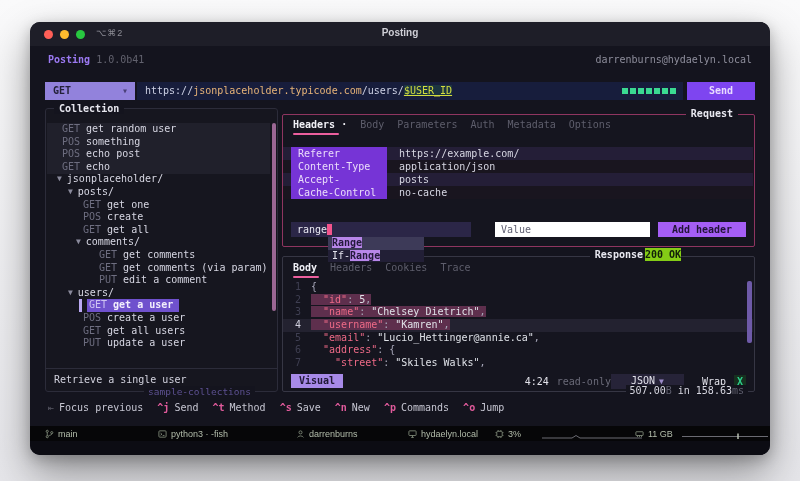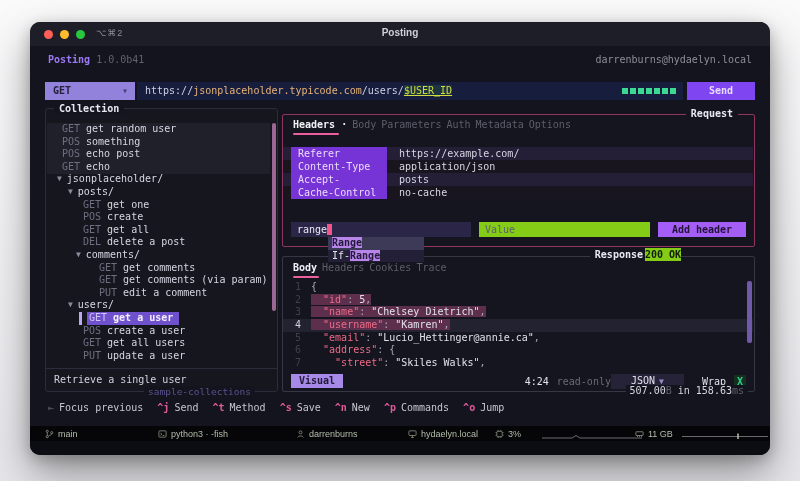--- a/index.html
+++ b/index.html
@@ -53,35 +53,35 @@
   .sel-bar { width:3px; background:#baa9f2; margin-right:5px; }
   .sel-hl { background:#6f51cd; padding:0 6px 0 2px; display:flex; }
   .sel-hl .c-method { color:#cfc4f2; }
   .sel-hl .c-name { color:#f2eefc; font-weight:bold; }
   .sidebar-scrollbar { position:absolute; right:1px; top:14px; width:4px; height:188px; background:#9b6794; border-radius:2px; }
   .collection-desc { position:absolute; left:0; right:0; bottom:0; height:23px; border-top:1px solid #2c2c3a; font-size:10px; color:#d2d2de; line-height:22px; padding-left:8px; }
   .collection-footer-label { position:absolute; right:22px; bottom:-6px; background:#14141e; padding:0 4px; font-size:9.5px; color:#5c5090; }
   
   .request-panel { position:absolute; left:252px; top:92px; width:473px; height:133px; border:1px solid #8f3560; border-radius:2px; background:#15151f; }
   .req-label { position:absolute; top:-7px; right:16px; background:#14141e; padding:0 5px; font-size:10px; font-weight:bold; color:#e8e8f0; }
-  .tabs { position:absolute; left:10px; top:4px; display:flex; gap:5px; font-size:10px; }
+  .tabs { position:absolute; left:10px; top:4px; display:flex; gap:13px; font-size:10px; }
   .tab { color:#5e5e6c; }
   .tab.active { color:#f0f0f6; font-weight:bold; }
   .tab-underline { position:absolute; left:10px; height:2px; background:#ec5f9e; border-radius:1px; }
   .req-underline { top:18px; width:46px; }
   .headers-table { position:absolute; left:0; right:1px; top:32px; font-size:10px; }
   .hrow { height:13px; display:flex; align-items:stretch; }
   .hrow:nth-child(odd) { background:#241e37; }
   .hrow:nth-child(even) { background:#19151f; }
   .h-key { width:96px; margin-left:8px; background:#7634d6; color:#eadcfa; line-height:13px; padding-left:7px; }
   .h-val { margin-left:12px; color:#d6d6e2; line-height:13px; }
   .add-row { position:absolute; left:8px; right:8px; top:107px; height:15px; display:flex; font-size:10px; }
   .hname-input { width:180px; background:#2b2647; line-height:15px; padding-left:6px; color:#e8e8f2; }
   .cursor { display:inline-block; width:5px; height:11px; background:#f2548c; vertical-align:-2px; }
-  .hvalue-input { flex:1; margin-left:8px; background:#84cc16; line-height:15px; padding-left:6px; color:#5f5f72; }
+  .hvalue-input { flex:1; margin-left:24px; background:#ffffff; line-height:15px; padding-left:6px; color:#5f5f72; }
   .add-header-btn { width:88px; margin-left:8px; background:#a55ef5; color:#231539; font-weight:bold; text-align:center; line-height:15px; }
   
   .autocomplete { position:absolute; left:298px; top:215px; width:96px; z-index:10; font-size:10px; }
   .ac-item { height:12.5px; line-height:12.5px; background:#221f36; color:#e2e2ec; padding-left:4px; white-space:nowrap; }
   .ac-item.selected { background:#3d3a58; }
   .ac-match { background:#b886ea; color:#241a3c; font-weight:bold; }
   
   .response-panel { position:absolute; left:252px; top:234px; width:473px; height:136px; border:1px solid #363644; border-radius:2px; background:#15151f; }
   .resp-label { position:absolute; top:-8px; right:106px; background:#14141e; padding:0 5px; font-size:10px; font-weight:bold; color:#e8e8f0; }
   .status-badge { position:absolute; top:-9px; right:73px; background:#84cc16; color:#13210a; font-size:10px; font-weight:bold; padding:1px 0; }
@@ -193,24 +193,20 @@
           <span class="c-name">get one</span>
         </div>
         <div class="citem ind-r2">
           <span class="c-method">POS</span>
           <span class="c-name">create</span>
         </div>
         <div class="citem ind-r2">
           <span class="c-method">GET</span>
           <span class="c-name">get all</span>
         </div>
-        <div class="citem ind-r2">
-          <span class="c-method">DEL</span>
-          <span class="c-name">delete a post</span>
-        </div>
         <div class="citem ind-f2">
           <span class="c-arrow">▼</span>
           <span class="c-folder-name">comments/</span>
         </div>
         <div class="citem ind-r3">
           <span class="c-method">GET</span>
           <span class="c-name">get comments</span>
         </div>
         <div class="citem ind-r3">
           <span class="c-method">GET</span>

